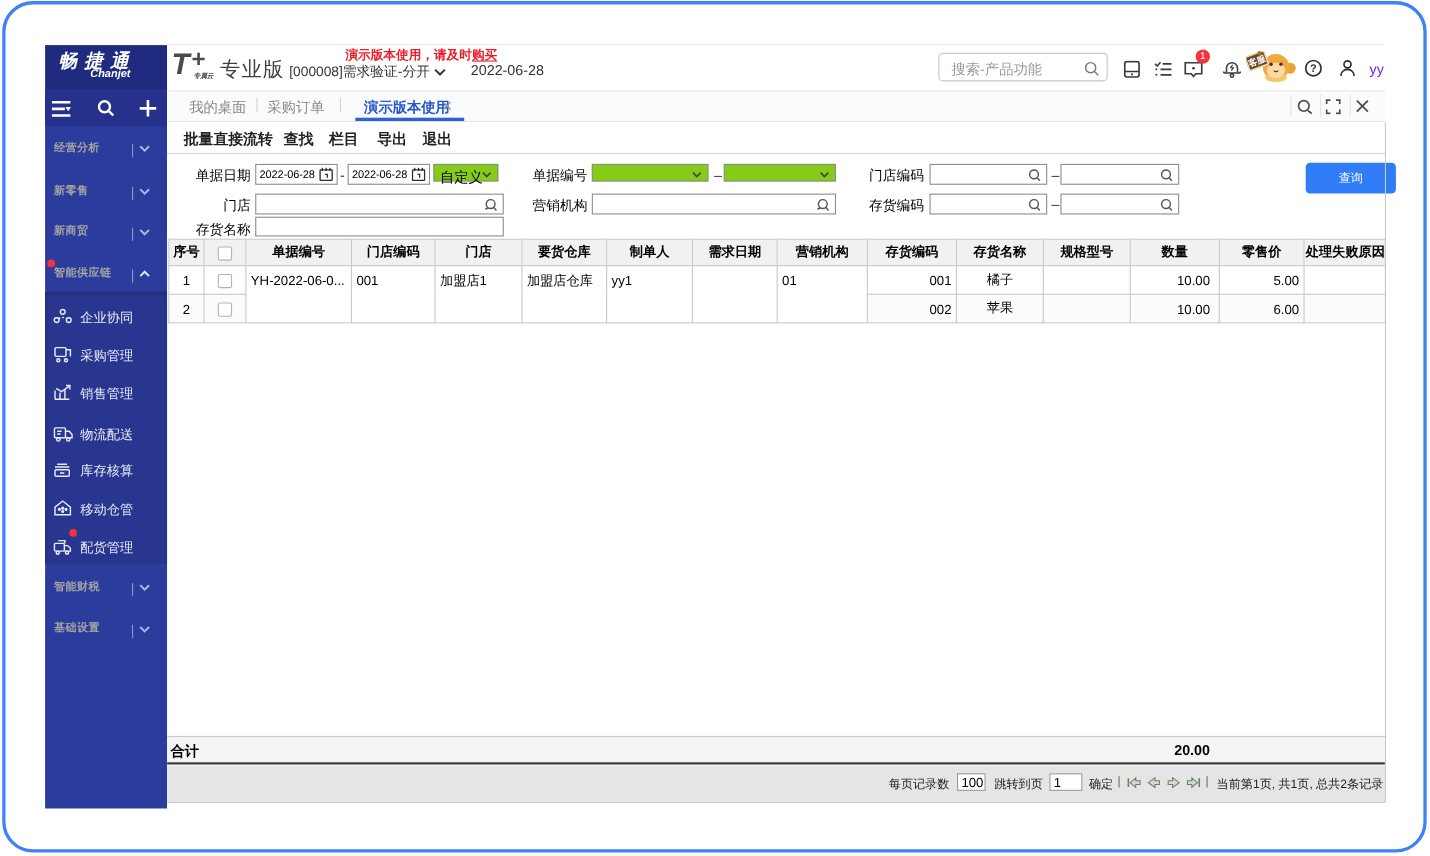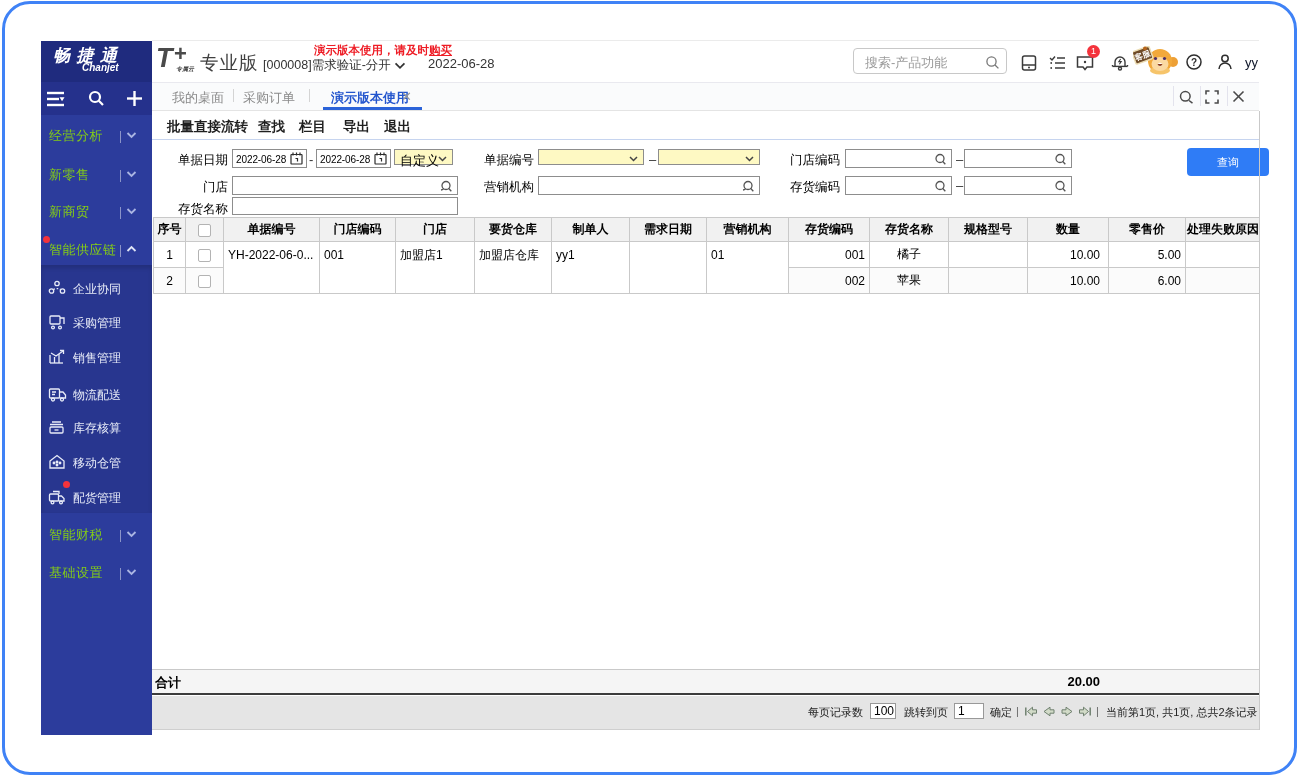--- a/index.html
+++ b/index.html
@@ -16,28 +16,28 @@
 #topbar .tplus2 { position:absolute; left:22px; top:0px; color:#4a4a4a; font-weight:bold; font-size:22px; }
 #topbar .tcloud { position:absolute; left:24px; top:24px; color:#4a4a4a; font-size:6px; font-style:italic; font-weight:bold; letter-spacing:0;}
 #topbar .pro { position:absolute; left:48px; top:9px; color:#404040; font-size:18.5px; letter-spacing:1px; }
 #topbar .acct { position:absolute; left:111px; top:16px; color:#333; font-size:12.5px; }
 #topbar .date { position:absolute; left:276px; top:15px; color:#333; font-size:13px; }
 #topbar .demo { position:absolute; left:162px; top:2px; color:#ee1c25; font-size:11.5px; font-weight:bold; white-space:nowrap;}
 #topbar .demo u { text-decoration:underline; }
 #searchbox { position:absolute; left:701px; top:7px; width:154px; height:26px; border:1px solid #c8c8c8; border-radius:4px; }
 #searchbox .ph { position:absolute; left:11px; top:5px; color:#9a9a9a; font-size:13px; }
 .ticon { position:absolute; top:11px; }
-#topbar .yy { position:absolute; left:1093px; top:14px; font-size:13px; color:#0f172a; }
+#topbar .yy { position:absolute; left:1093px; top:14px; font-size:13px; color:#6d28d9; }
 .badge { position:absolute; left:935px; top:4px; width:13px; height:13px; background:#f4333c; border-radius:7px; color:#fff; font-size:9px; text-align:center; line-height:13px; }
 
 #sidebar { left:41px; top:82px; width:111px; height:653px; background:#2c3c9c; color:#fff; }
 #sidestrip { position:absolute; left:0; top:0; width:111px; height:33px; background:#25318c; }
 #subblock { position:absolute; left:0; top:183px; width:111px; height:248px; background:#28368f; box-shadow:inset 0 3px 4px rgba(0,0,0,0.15); }
 .mitem { position:absolute; left:0; width:111px; height:20px; }
-.mitem .t { position:absolute; left:8px; top:0; font-size:13px; font-weight:normal; color:#84cc16; letter-spacing:0.5px; white-space:nowrap;}
+.mitem .t { position:absolute; left:8px; top:0; font-size:10px; font-weight:bold; color:#a3a3a3; letter-spacing:0.5px; white-space:nowrap;}
 .mitem .bar { position:absolute; left:79px; top:4px; width:1px; height:12px; background:rgba(255,255,255,0.45); }
 .mitem .ch { position:absolute; left:85px; top:4px; }
 .sitem { position:absolute; left:0; width:111px; height:18px; }
 .sitem .ic { position:absolute; left:7px; top:0px; }
 .sitem .t { position:absolute; left:32px; top:1px; font-size:12px; color:#e8ecf8; white-space:nowrap;}
 .rdot { position:absolute; width:7px; height:7px; border-radius:4px; background:#f4333c; }
 
 #main { left:152px; top:82px; width:1107px; height:653px; background:#fff; }
 #tabbar { position:absolute; left:0; top:0; width:1107px; height:29px; background:#fafbfc; border-bottom:1px solid #e4e4e4; }
 #tabbar .tab { position:absolute; top:7px; font-size:13px; color:#8a8a8a; }
@@ -46,21 +46,21 @@
 #tabbar .x { position:absolute; left:249px; top:7px; color:#999; font-size:13px; }
 #tabbar .uline { position:absolute; left:171px; top:25px; width:99px; height:3px; background:#2b63d9; }
 #toolbar { position:absolute; left:0; top:29px; width:1107px; height:29px; background:#fff; border-bottom:1px solid #c6d4ef; }
 #toolbar span { position:absolute; top:7px; font-size:13.5px; color:#1f1f1f; font-weight:600; }
 #filter { position:absolute; left:0; top:58px; width:1107px; height:77px; background:#fff; font-size:12.5px; color:#000; }
 .flabel { position:absolute; text-align:right; white-space:nowrap; }
 .finput { position:absolute; background:#fff; border:1px solid #8d8d8d; height:19px; font-size:13px; color:#000; }
 .finput .cal { position:absolute; right:3px; top:2px; }
 .finput .mag { position:absolute; right:4px; top:3px; }
 .finput .val { position:absolute; left:3px; top:4px; font-size:10px; letter-spacing:-0.1px; }
-.fselect { position:absolute; background:#fef9c3; border:1px solid #8d8d8d; height:16px; font-size:13px; }
+.fselect { position:absolute; background:#84cc16; border:1px solid #8d8d8d; height:16px; font-size:13px; }
 .fselect .vv { position:absolute; right:5px; top:6px; }
 .fdash { position:absolute; font-size:13px; color:#333; }
 #qbtn { position:absolute; left:1035px; top:66px; width:82px; height:28px; background:#2f7cf6; border-radius:4px; color:#fff; font-size:11px; text-align:center; line-height:28px; }
 
 #grid { position:absolute; left:1px; top:135px; border-collapse:collapse; table-layout:fixed; width:1107px; }
 #grid th, #grid td { border:1px solid #c9c9c9; font-size:12px; color:#000; overflow:hidden; white-space:nowrap; padding:0 4px; }
 #grid th { background:#f1f1f1; font-weight:bold; text-align:center; height:24px; padding:0 1px;}
 #grid td { height:26px; background:#fff; }
 #grid td.m { vertical-align:top; line-height:26px; background:#fff; }
 #grid tr.r2 td { background:#fbfbfb; }

